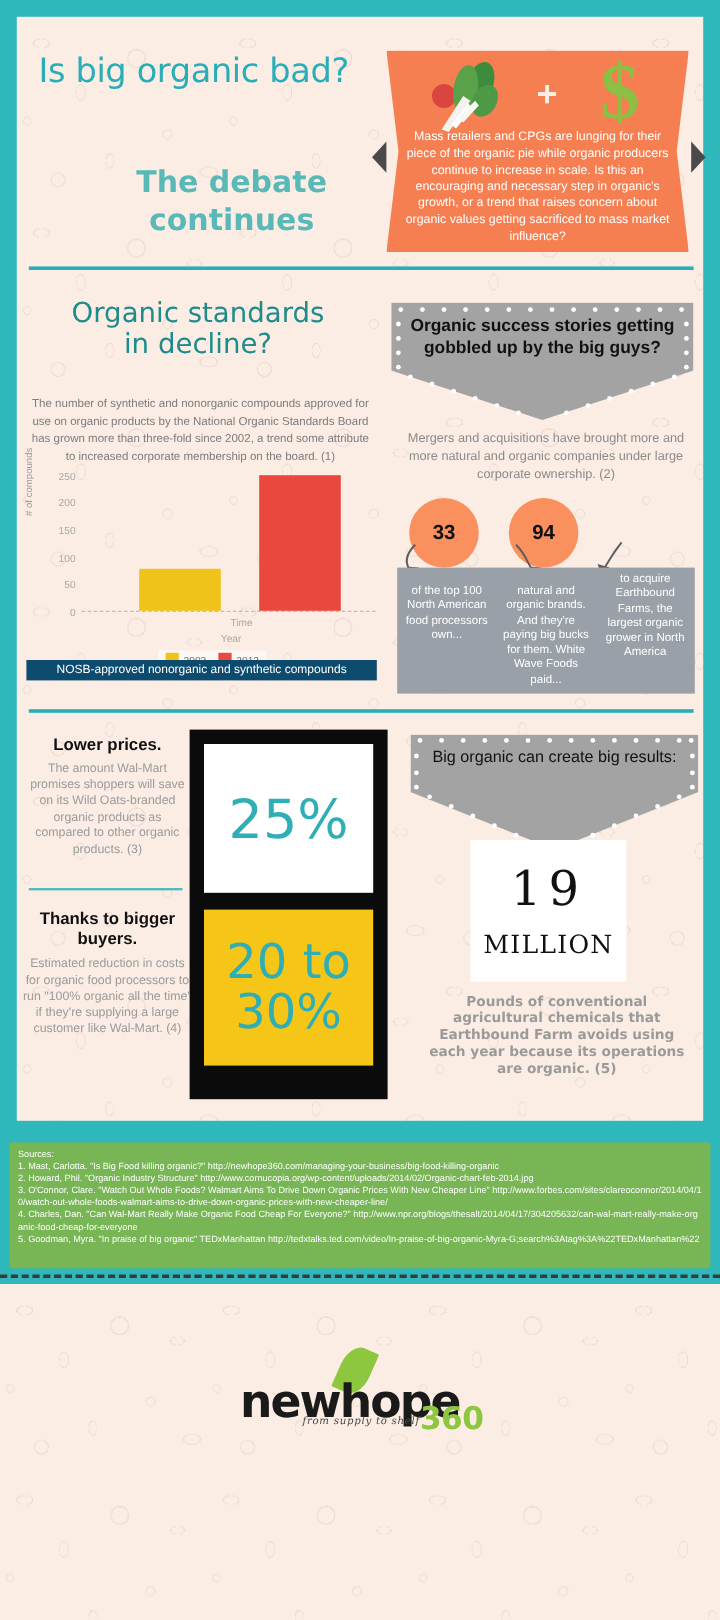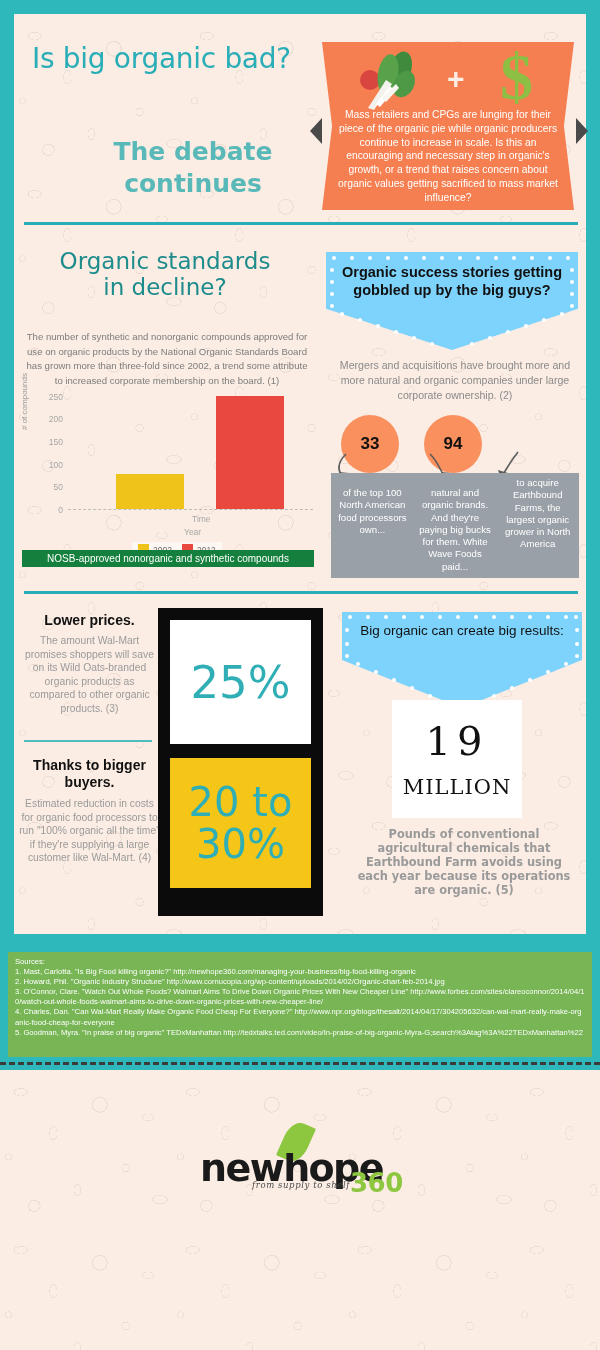--- a/index.html
+++ b/index.html
@@ -116,27 +116,27 @@
   .legend {
     position: absolute; left: 110px; top: 150px;
     background: rgba(255,255,255,.55); padding: 2px 6px;
     display: flex; gap: 10px; align-items: center;
   }
   .legend-item { display: flex; align-items: center; gap: 4px; }
   .legend-swatch { width: 11px; height: 11px; display: inline-block; }
   .legend-label { color: #6E6E6E; font-size: 8.5px; }
   .chart-caption {
     position: absolute; left: 22px; top: 550px; width: 292px; height: 17px;
-    background: #15803d; color: #FFFFFF; font-size: 10px;
+    background: #0c4a6e; color: #FFFFFF; font-size: 10px;
     display: flex; align-items: center; justify-content: center;
   }
 
   
   .teal-banner {
-    position: absolute; background: #7dd3fc;
+    position: absolute; background: #a3a3a3;
     color: #111; text-align: center; font-weight: 700;
   }
   .teal-banner .tb-inner { position: relative; z-index: 2; }
   #banner-success {
     left: 326px; top: 252px; width: 252px; height: 98px;
     clip-path: polygon(0 0, 100% 0, 100% 58%, 50% 100%, 0 58%);
     font-size: 14.5px; line-height: 1.22; padding-top: 12px;
   }
   #banner-results {
     left: 342px; top: 612px; width: 240px; height: 96px;

